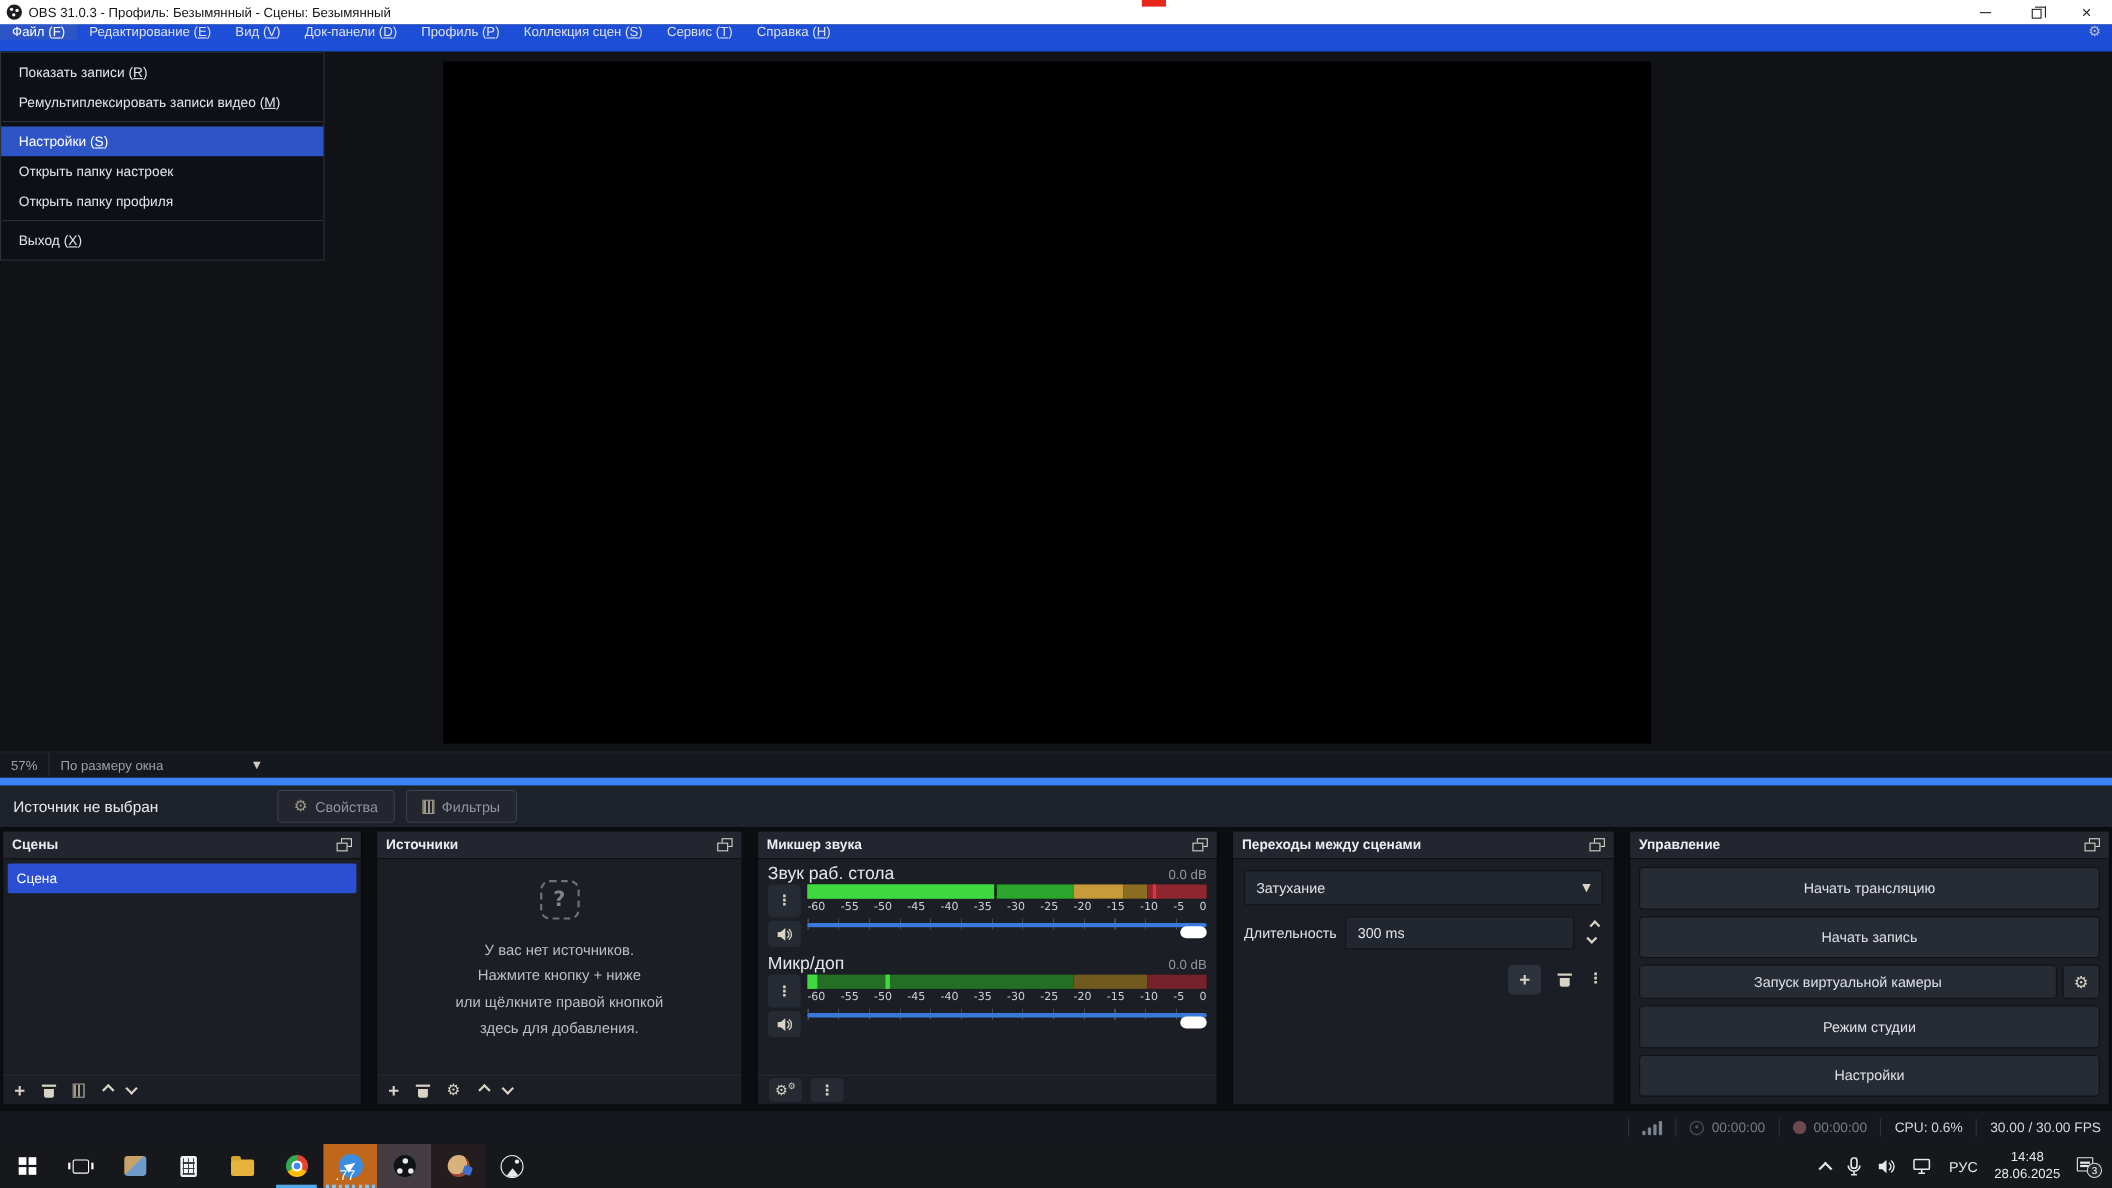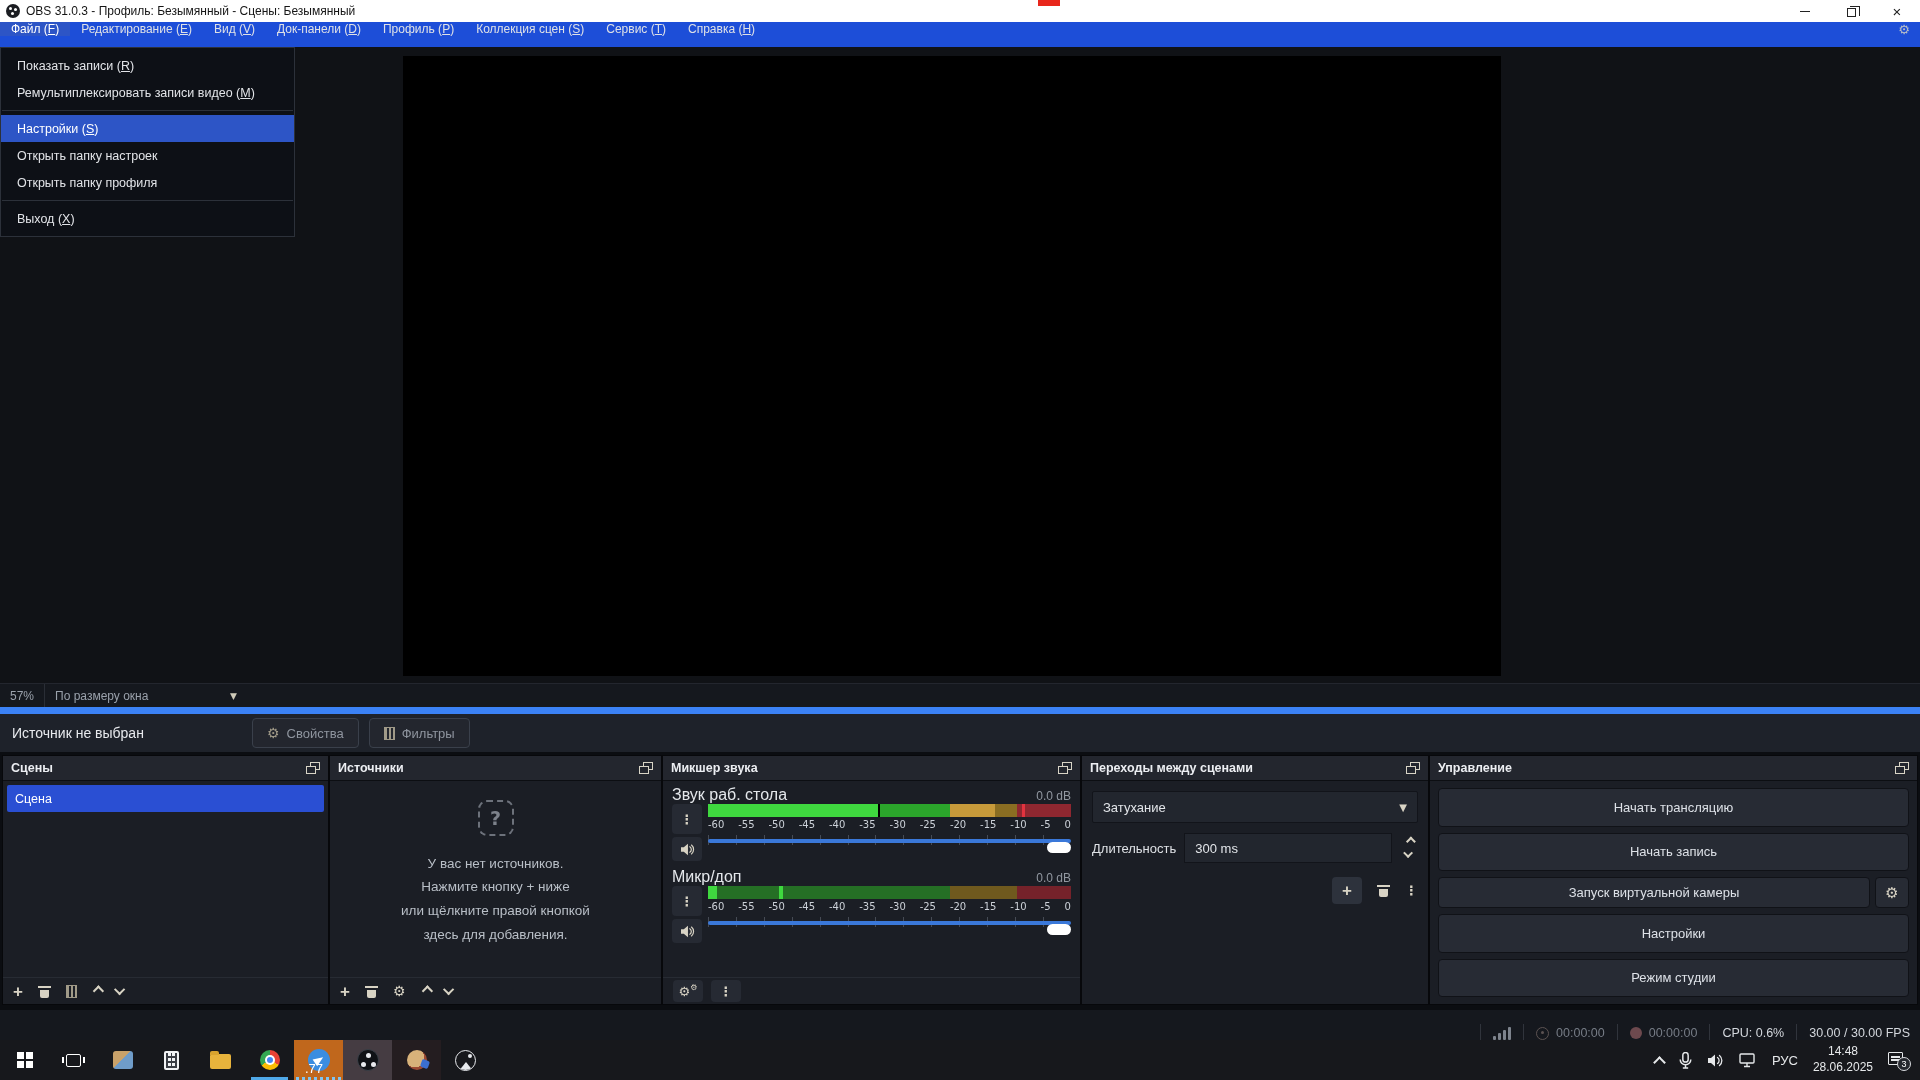--- a/index.html
+++ b/index.html
@@ -44,21 +44,21 @@
   .zoommode .arr { margin-left:auto; margin-right:8px; font-size:9px; color:#cfcab9; }
 
   
   .srcrow { height:45px; background:#1e222a; border-top:7px solid #3b82f6; display:flex; align-items:center; padding:0 12px; }
   .srclabel { font-size:14px; color:#e8eaee; width:240px; }
   .srcbtn { height:30px; display:flex; align-items:center; gap:7px; padding:0 14px; background:#23262e; border:1px solid #3a404b; border-radius:4px; color:#8f959f; font-size:13px; margin-right:10px; }
   .srcbtn .glyph { color:#a09a88; font-size:14px; }
   .filter-ico { width:11px; height:13px; border:1px solid #a09a88; background:repeating-linear-gradient(90deg,#a09a88 0 2px,transparent 2px 4px); }
 
   
-  .docks { height:258px; background:#0b0d11; display:flex; gap:0; padding:3px 2px 5px 2px; }
+  .docks { height:258px; background:#0b0d11; display:flex; gap:13px; padding:3px 2px 5px 2px; }
   .panel { background:#1b1e25; border:1px solid #07080b; display:flex; flex-direction:column; }
   .p-scenes { width:327px; } .p-sources { width:333px; } .p-mixer { width:419px; } .p-trans { width:348px; } .p-controls { flex:1; }
   .phead { height:25px; background:#23262e; display:flex; align-items:center; padding:0 8px; font-size:12.5px; font-weight:bold; color:#eceef2; border-bottom:1px solid #0c0e12; flex:none; }
   .popout { margin-left:auto; width:14px; height:12px; position:relative; }
   .popout::before { content:""; position:absolute; right:0; top:0; width:8px; height:6px; border:1.5px solid #d8d4c6; }
   .popout::after { content:""; position:absolute; left:0; bottom:0; width:8px; height:6px; border:1.5px solid #d8d4c6; background:#23262e; }
   .pbody { flex:1; position:relative; overflow:hidden; }
   .ptoolbar { height:27px; border-top:1px solid #272b33; display:flex; align-items:center; gap:16px; padding:0 10px; color:#d8d3c4; flex:none; }
   .tbico { display:flex; align-items:center; justify-content:center; }
   .plus { font-size:17px; font-weight:bold; color:#d8d3c4; line-height:1; }
@@ -113,21 +113,21 @@
   .transbtns { margin-top:14px; display:flex; justify-content:flex-end; align-items:center; gap:16px; }
   .addbtn { width:30px; height:27px; background:#2d323c; border-radius:4px; display:flex; align-items:center; justify-content:center; }
 
   
   .ctrlbody { padding:7px 8px; display:flex; flex-direction:column; gap:6px; }
   .ctrlrow { display:flex; gap:5px; }
   .cbtn { flex:1; height:31px; background:#272b34; border:1px solid #101217; border-radius:4px; display:flex; align-items:center; justify-content:center; font-size:13px; color:#dde1e7; }
   .cbtn.gearbtn { flex:none; width:34px; color:#d8d3c4; font-size:15px; }
 
   
-  .statusbar { height:30px; background:#15181e; display:flex; align-items:flex-end; justify-content:flex-end; font-size:12.5px; color:#767c86;padding-left:28px; }
+  .statusbar { height:30px; background:#15181e; display:flex; align-items:center; justify-content:flex-end; font-size:12.5px; color:#767c86;padding-left:28px; }
   .sdiv { width:1px; height:16px; background:#30343c; margin:0 12px; }
   .sgroup { display:flex; align-items:center; gap:7px; }
   .sigbars { display:flex; align-items:flex-end; gap:2px; height:13px; }
   .sigbars i { width:3px; background:#7d838d; border-radius:1px; }
   .stream-ico { width:13px; height:13px; border:1.5px solid #6e625f; border-radius:50%; position:relative; opacity:.8; }
   .stream-ico::before { content:""; position:absolute; left:3.5px; top:3.5px; width:3px; height:3px; border-radius:50%; background:#6e625f; }
   .rec-ico { width:12px; height:12px; border-radius:50%; background:#7c5257; opacity:.85; }
   .sval { color:#d3d7dd; }
   .statusbar .pad { width:10px; }
 
@@ -449,22 +449,22 @@
       </div>
     <div class="pbody ctrlbody">
       <div class="cbtn">Начать трансляцию</div>
       <div class="cbtn">Начать запись</div>
       <div class="ctrlrow">
         <div class="cbtn">Запуск виртуальной камеры</div>
         <div class="cbtn gearbtn glyph">
             <span>⚙</span>
           </div>
       </div>
+      <div class="cbtn">Режим студии</div>
       <div class="cbtn">Настройки</div>
-      <div class="cbtn">Режим студии</div>
     </div>
   </div>
 </div>
 
 <div class="statusbar">
   <div class="sdiv"></div>
   <div class="sigbars">
       <i style="height:4px"></i>
       <i style="height:7px"></i>
       <i style="height:10px"></i>

